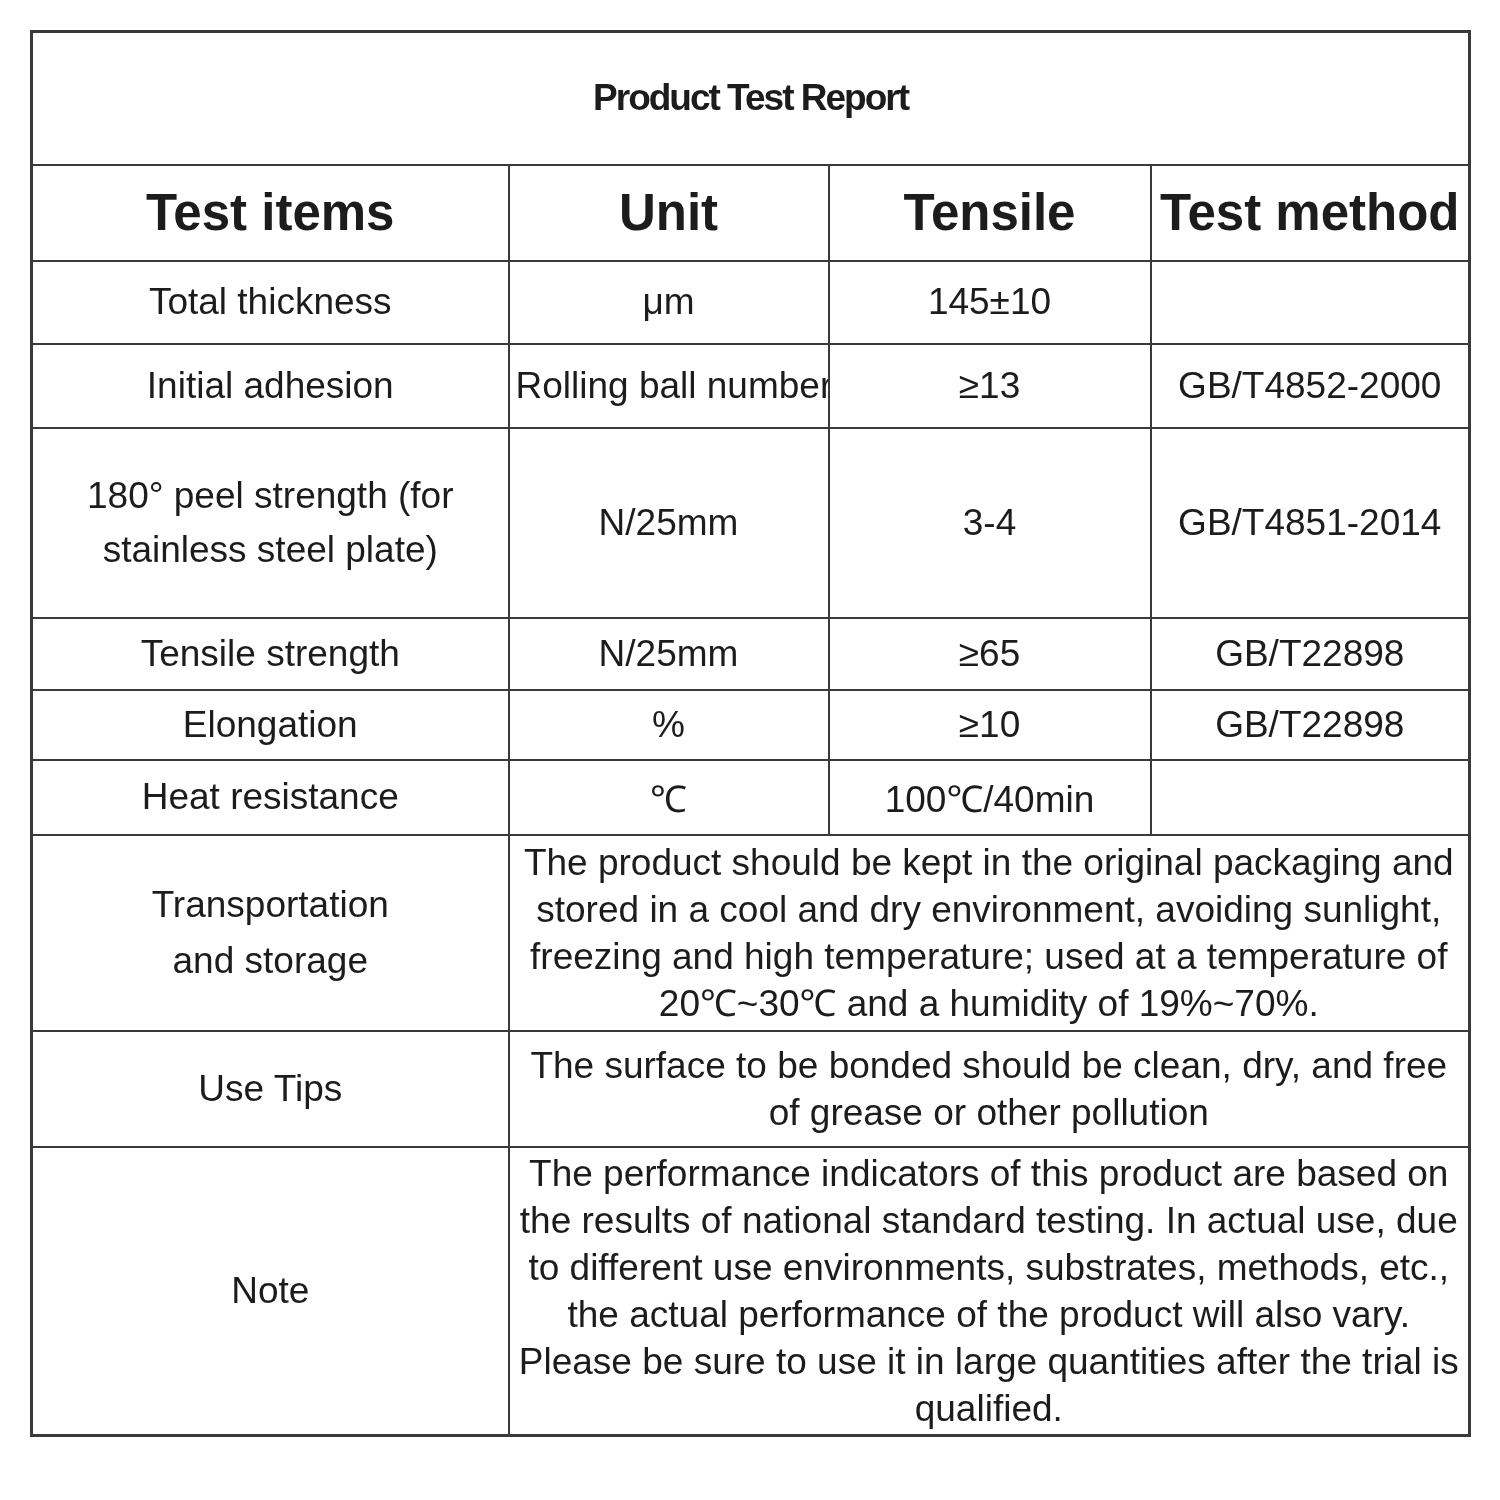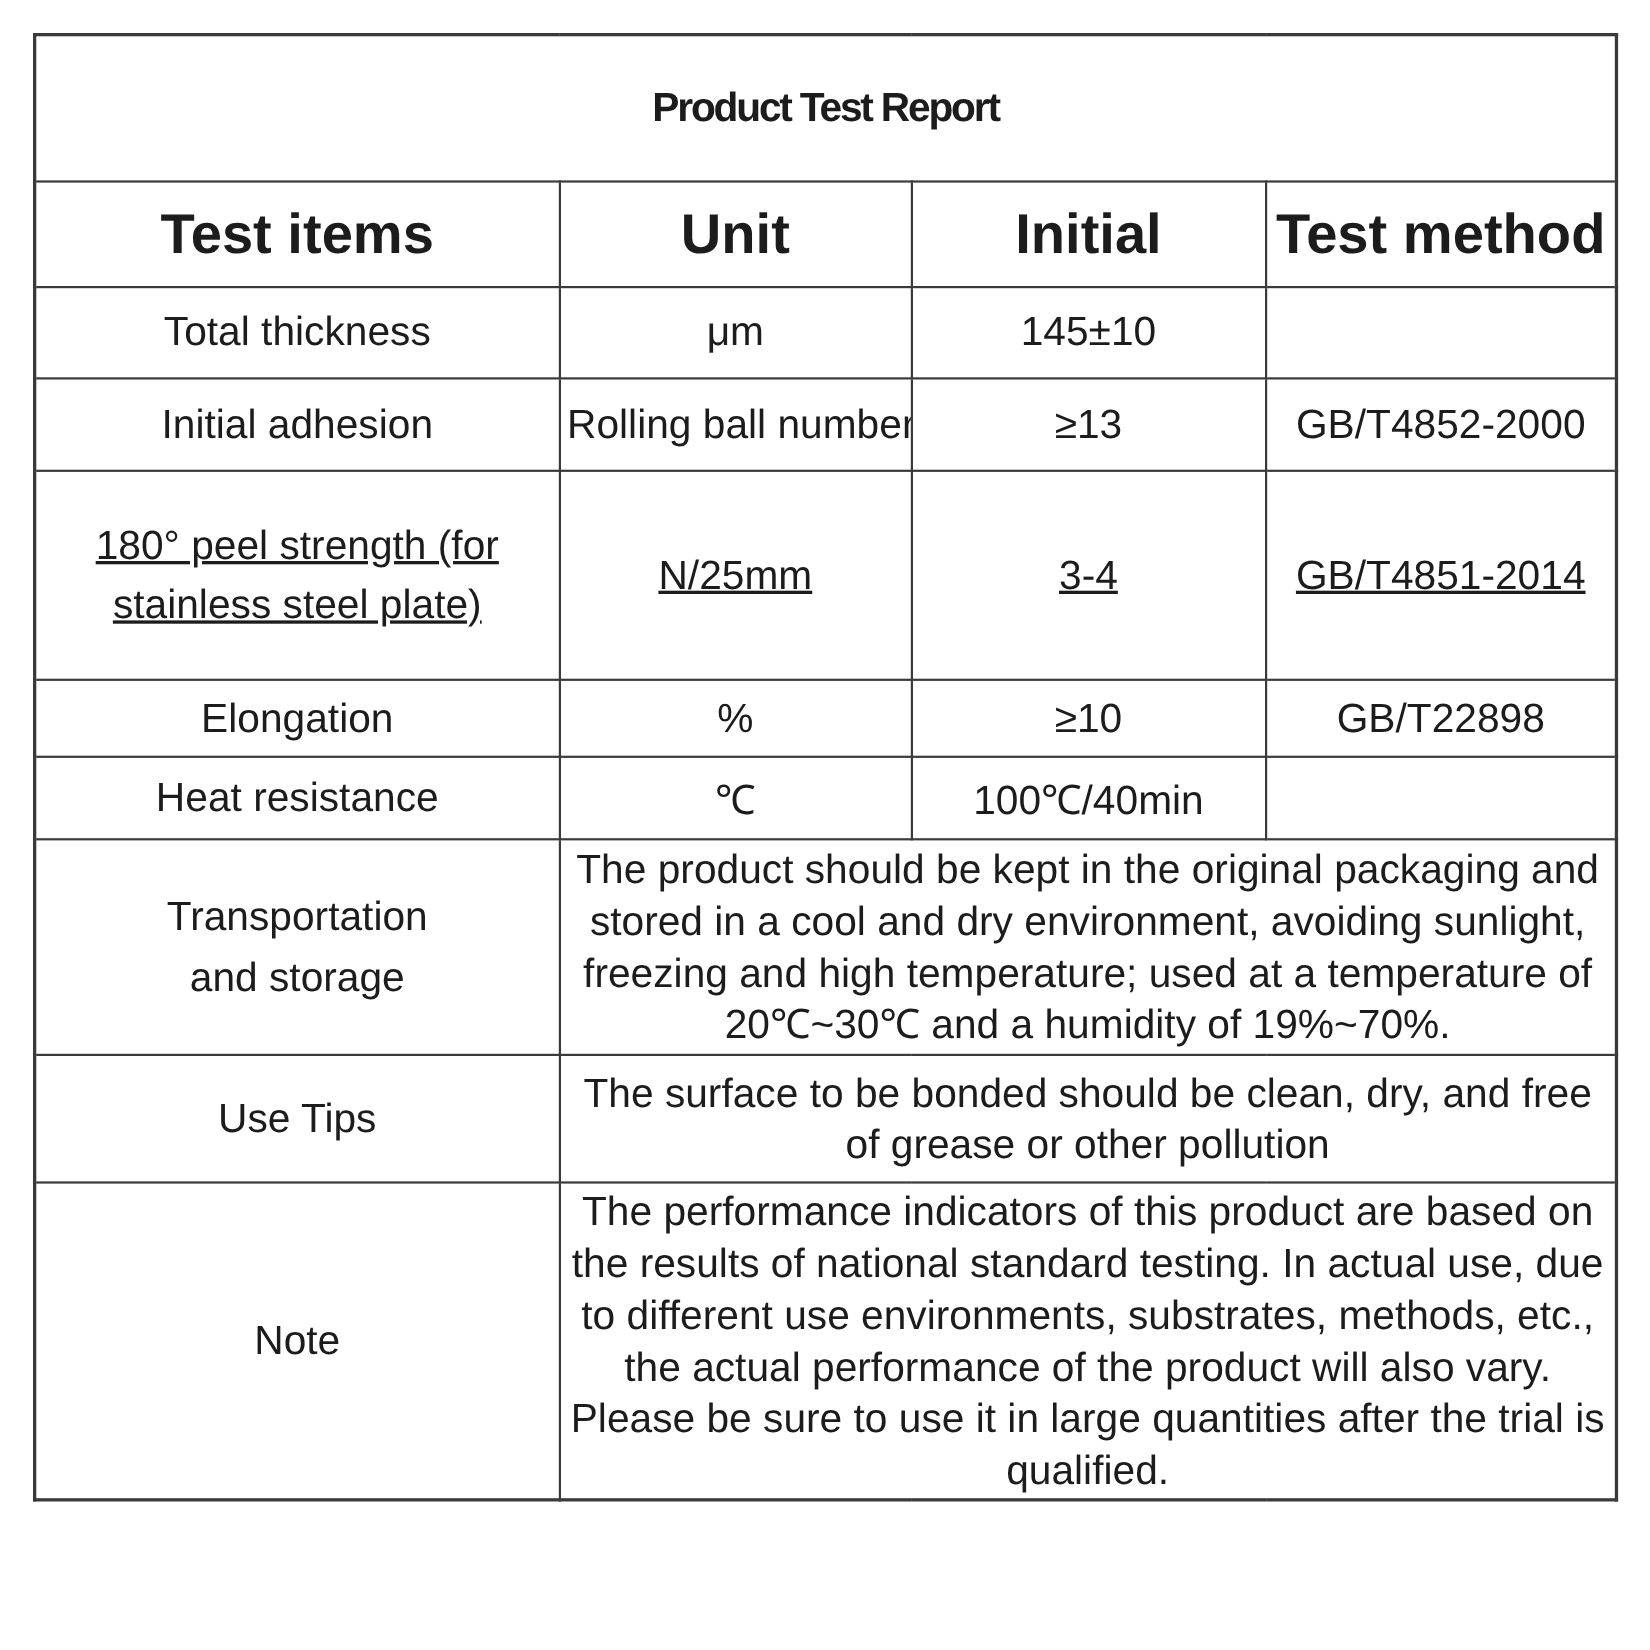--- a/index.html
+++ b/index.html
@@ -37,21 +37,21 @@
   }
   table.report {
     border: 3px solid #3a3a3a;
   }
   
   tr.r-title        { height: 133px; }
   tr.r-model        { height: 74px;  }
   tr.r-header       { height: 96px;  }
   tr.r-thickness    { height: 83px;  }
   tr.r-adhesion     { height: 84px;  }
-  tr.r-peel         { height: 190px; text-decoration: underline; }
+  tr.r-peel         { height: 190px; }
   tr.r-tensile      { height: 72px;  }
   tr.r-elongation   { height: 70px;  }
   tr.r-heat         { height: 75px;  }
   tr.r-transport    { height: 196px; }
   tr.r-usetips      { height: 116px; }
   tr.r-note         { height: 243px; }
 
   td.title-cell {
     font-size: 80px;
     font-weight: 700;
@@ -102,21 +102,21 @@
 
     <tbody>
         <tr class="r-title">
       <td colspan="4" class="title-cell">Product Test Report</td>
     </tr>
 
 
     <tr class="r-header">
       <td>Test items</td>
       <td>Unit</td>
-      <td>Initial</td>
+      <td>Tensile</td>
       <td>Test method</td>
     </tr>
 
     <tr class="r-thickness">
       <td class="item-cell">Total thickness</td>
       <td class="unit-cell">μm</td>
       <td>145±10</td>
       <td></td>
     </tr>
 
@@ -127,20 +127,26 @@
       <td>GB/T4852-2000</td>
     </tr>
 
     <tr class="r-peel">
       <td class="item-cell">180° peel strength (for stainless steel plate)</td>
       <td class="unit-cell">N/25mm</td>
       <td>3-4</td>
       <td>GB/T4851-2014</td>
     </tr>
 
+    <tr class="r-tensile">
+      <td class="item-cell">Tensile strength</td>
+      <td class="unit-cell">N/25mm</td>
+      <td>≥65</td>
+      <td>GB/T22898</td>
+    </tr>
 
     <tr class="r-elongation">
       <td class="item-cell">Elongation</td>
       <td class="unit-cell">%</td>
       <td>≥10</td>
       <td>GB/T22898</td>
     </tr>
 
     <tr class="r-heat">
       <td class="item-cell">Heat resistance</td>

